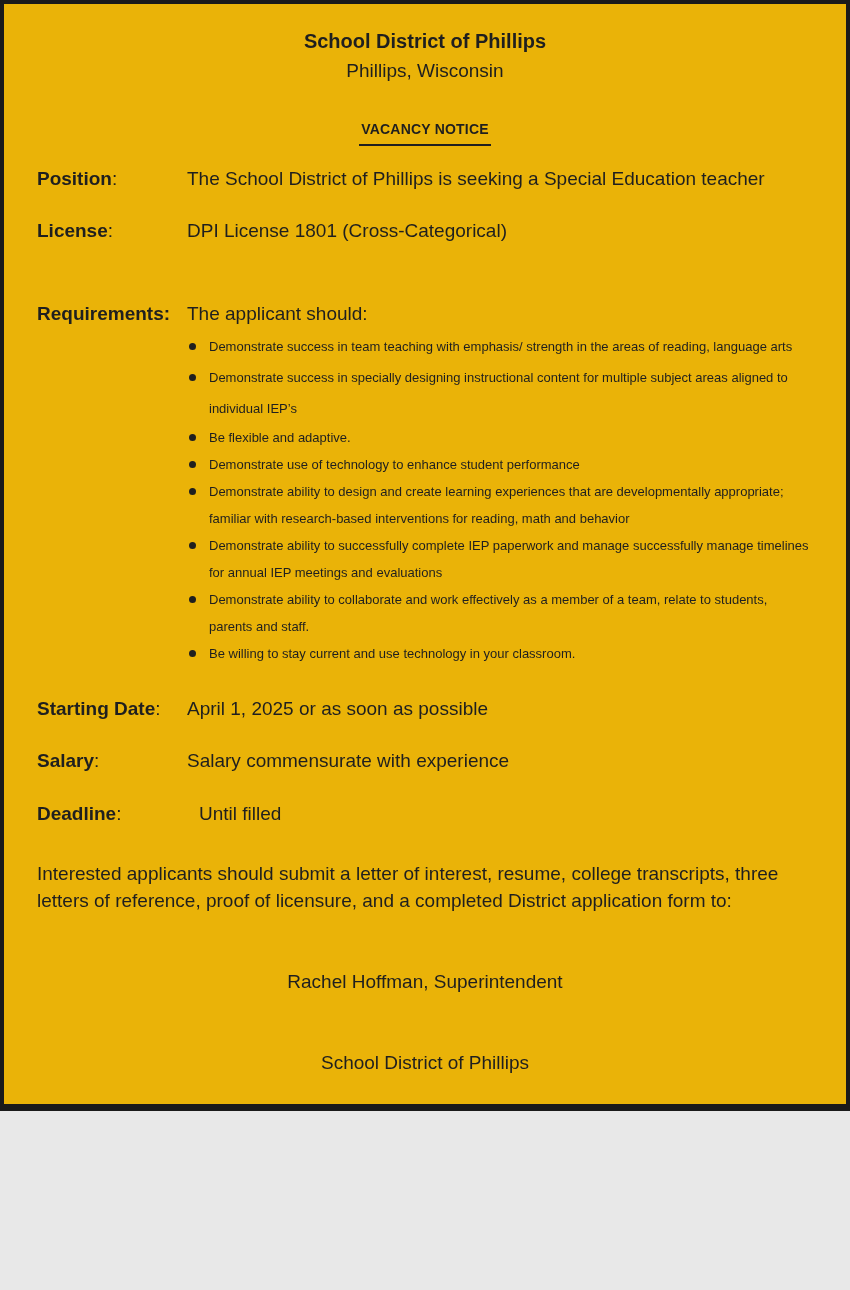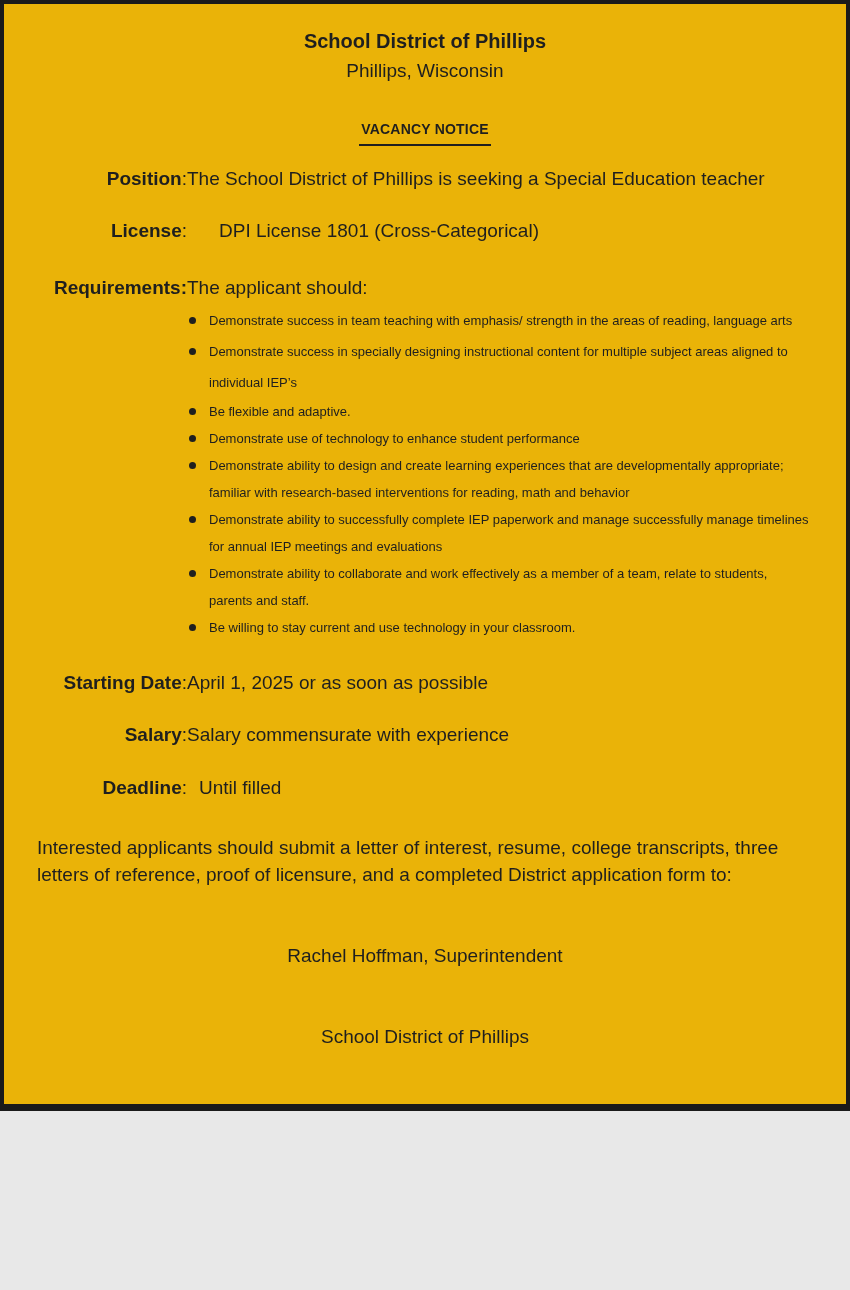--- a/index.html
+++ b/index.html
@@ -55,32 +55,31 @@
   .field-row {
     display: flex;
     align-items: flex-start;
     font-size: 19px;
     line-height: 26px;
   }
   .field-label {
     width: 150px;
     flex: 0 0 150px;
     font-weight: 700;
-    text-align: right;
   }
   .field-label::after {
     content: ":";
     font-weight: 400;
   }
   .field-label.bold-colon::after {
     font-weight: 700;
   }
   .row-position     { margin-top: 20px; }
-  .row-license      { margin-top: 26px; gap: 32px; }
-  .row-requirements { margin-top: 31px; }
+  .row-license      { margin-top: 26px; }
+  .row-requirements { margin-top: 57px; }
   .row-starting     { margin-top: 29px; }
   .row-salary       { margin-top: 26px; }
   .row-deadline     { margin-top: 27px; gap: 12px; }
   
   .req-list {
     list-style: none;
     margin: 4px 0 0 0;
     padding: 0;
     font-size: 13px;
   }

